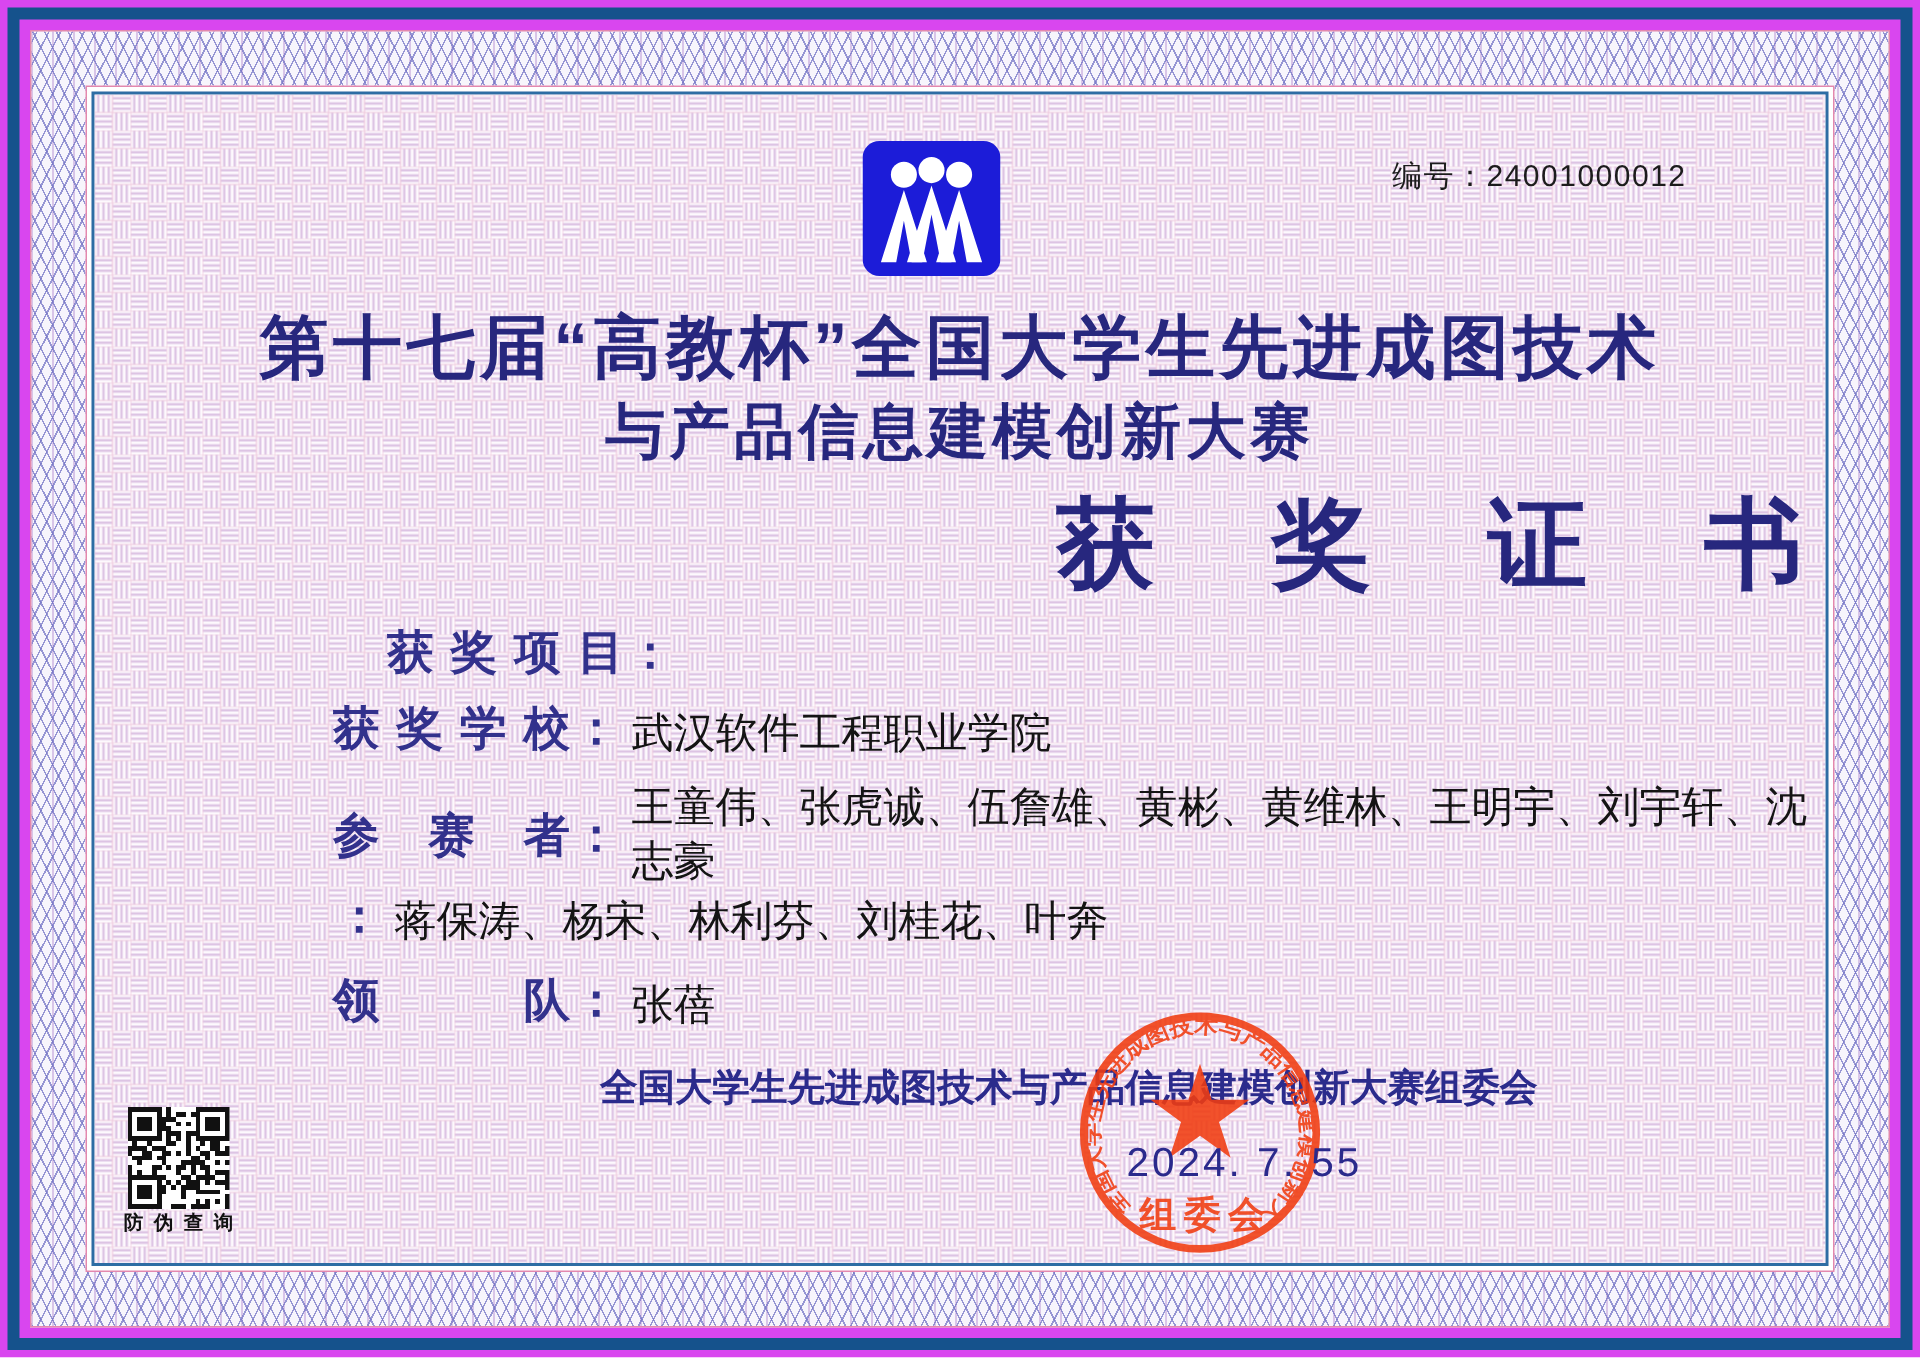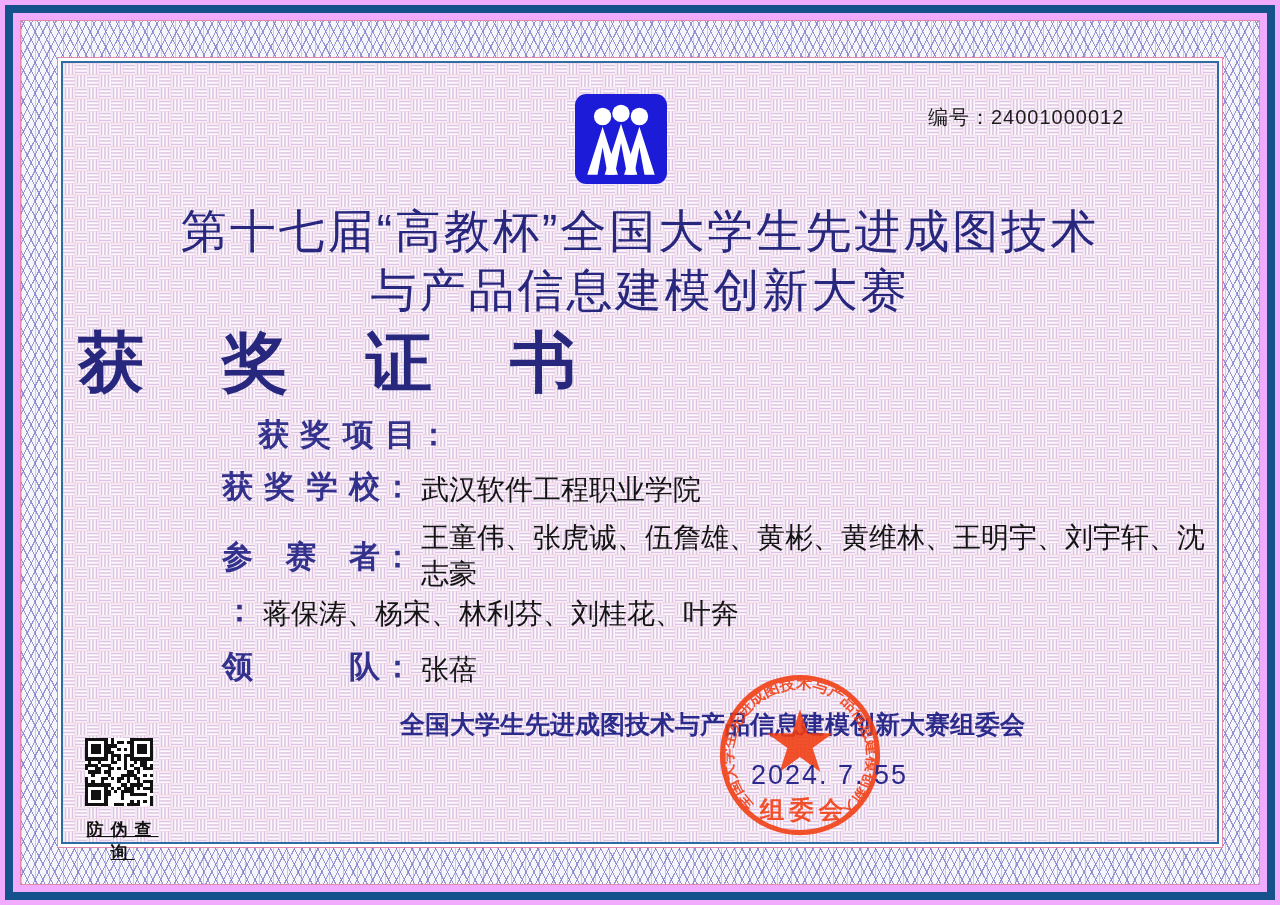--- a/index.html
+++ b/index.html
@@ -1,52 +1,52 @@
 <!DOCTYPE html>
 <html><head>
 <meta charset="utf-8">
 <style>
   html,body{margin:0;padding:0;background:#ffffff;}
-  .page{position:relative;width:1280px;height:905px;background:#f0abfc;overflow:hidden;
+  .page{position:relative;width:1280px;height:905px;background:#d946ef;overflow:hidden;
         font-family:"Liberation Sans","DejaVu Sans",sans-serif;}
   
   .frame-blue{position:absolute;inset:5px;border:8px solid #15528c;z-index:0;}
   .band-lattice{position:absolute;inset:20px;z-index:0;border:1px solid #e388ae;
         background-color:#f7f5fc;
         background-image:
           repeating-linear-gradient(63deg, rgba(118,118,198,.75) 0 1px, transparent 1px 7px),
           repeating-linear-gradient(-63deg, rgba(118,118,198,.75) 0 1px, transparent 1px 7px),
           repeating-linear-gradient(90deg, rgba(178,138,208,.45) 0 1px, transparent 1px 14px);}
   .band-cover{position:absolute;inset:57px;background:#ffffff;border:1px solid #e388ae;z-index:0;}
   .inner{position:absolute;inset:61px;border:2px solid #2e6da4;background:#fcf7fc;z-index:1;overflow:hidden;}
   .weave-svg{position:absolute;left:0;top:0;width:100%;height:100%;display:block;}
   
   .content{position:absolute;inset:0;z-index:3;}
   .logo{position:absolute;left:575px;top:94px;width:92px;height:92px;}
   .serial{position:absolute;left:928px;top:104px;font-size:20px;color:#1c1c1c;letter-spacing:1px;}
-  .title{position:absolute;left:0;right:0;text-align:center;font-weight:normal;color:#27277e;}
+  .title{position:absolute;left:0;right:0;text-align:center;font-weight:bold;color:#27277e;}
   .title.l1{top:201px;font-size:46px;letter-spacing:3px;}
-  .title.l2{top:260px;font-size:46px;letter-spacing:3px;}
-  .cert-title{position:absolute;left:0;right:0;top:318px;text-align:left;
+  .title.l2{top:260px;font-size:40px;letter-spacing:3px;}
+  .cert-title{position:absolute;left:0;right:0;top:318px;text-align:right;
         font-size:66px;font-weight:bold;color:#27277e;letter-spacing:78px;padding-left:78px;box-sizing:border-box;}
   .row{position:absolute;left:222px;display:flex;align-items:flex-start;}
   .row .lbl{display:inline-block;width:158px;font-size:31px;font-weight:bold;color:#32318c;
         text-align:justify;text-align-last:justify;line-height:1.2;flex:none;}
   .row .colon{font-size:31px;font-weight:bold;color:#32318c;line-height:1.2;margin:0 8px 0 2px;flex:none;}
   .row .val{font-size:28px;color:#141414;line-height:1.3;padding-top:4px;}
   .row.r1{top:416px;margin-left:36px;} .row.r2{top:470px;font-family:Liberation Mono, monospace;}
   .row.r3{top:520px;align-items:center;} .row.r3 .val{width:800px;padding-top:0;}
   .row.r4{top:592px;} .row.r5{top:648px;}
   .issuer{position:absolute;left:400px;right:60px;top:708px;text-align:left;
         font-size:25px;font-weight:600;color:#2b2b8c;z-index:4;}
   .stamp{position:absolute;left:698px;top:650px;width:204px;height:204px;opacity:.88;z-index:5;}
   .date{position:absolute;left:751px;top:760px;font-size:27px;color:#2a2a8c;letter-spacing:2px;z-index:6;}
   .qr-wrap{position:absolute;left:72px;top:738px;width:94px;text-align:center;z-index:4;}
   .qr-svg{display:block;margin:0 auto;width:68px;height:68px;shape-rendering:crispEdges;}
-  .qr-caption{margin-top:12px;font-size:17px;font-weight:bold;color:#111;letter-spacing:7px;padding-left:7px;text-decoration:underline;}
+  .qr-caption{margin-top:0;font-size:13px;font-weight:bold;color:#111;letter-spacing:7px;padding-left:7px;}
 </style>
 </head>
 <body>
 
 <div class="page">
 
   <div class="frame-blue"></div>
   <div class="band-lattice"></div>
   <div class="band-cover"></div>
 

